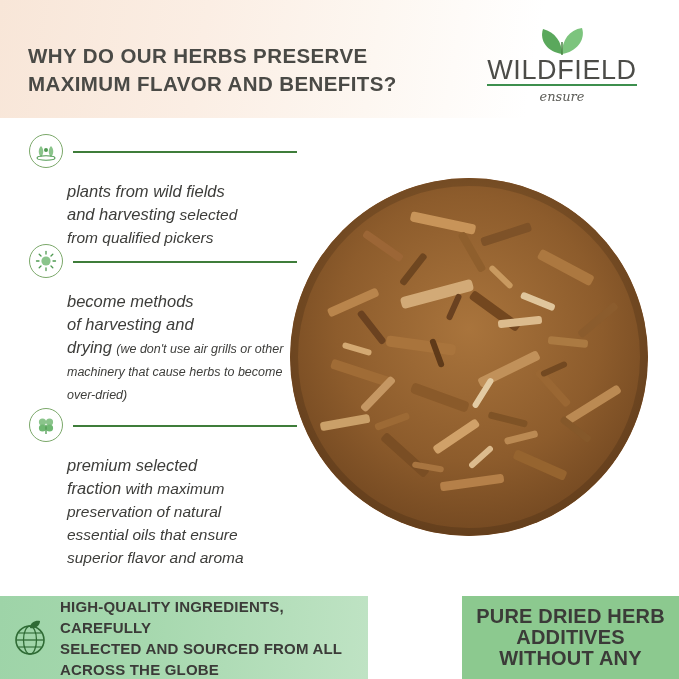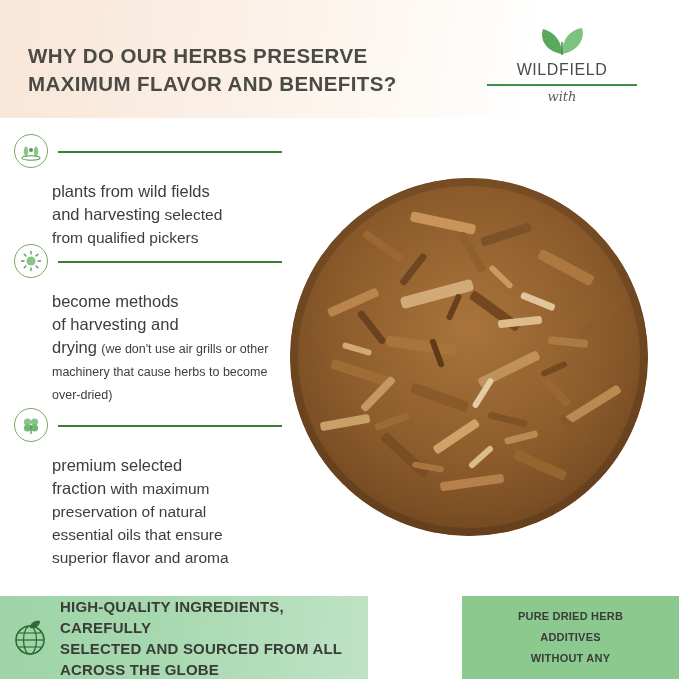--- a/index.html
+++ b/index.html
@@ -40,21 +40,21 @@
     right: 22px; top: 22px;
     width: 190px; height: 82px;
     text-align: center;
   }
   #logo-leaves {
     height: 34px;
     margin: 0 auto 2px auto;
     display: block;
   }
   #logo-name {
-    font-size: 16px;
+    font-size: 27px;
     letter-spacing: 0.6px;
     color: #4c4c48;
     font-weight: normal;
     line-height: 24px;
   }
   #logo-sub {
     font-family: "DejaVu Serif", serif;
     font-style: italic;
     font-size: 13px;
     color: #5c5c57;
@@ -62,22 +62,23 @@
   }
   #logo-rule {
     width: 150px; height: 1.5px;
     background: #3d8f4e;
     margin: 2px auto 3px auto;
   }
 
   
   .feature {
     position: absolute;
-    left: 14px;
+    left: 29px;
     width: 268px;
+    font-style: italic;
   }
   .feat-icon {
     width: 34px; height: 34px;
     border-radius: 50%;
     border: 1.5px solid #7ba86a;
     box-sizing: border-box;
     display: flex;
     align-items: center;
     justify-content: center;
     background: #ffffff;
@@ -146,21 +147,21 @@
     position: absolute;
     left: 462px; top: 596px;
     width: 217px; height: 83px;
     background: #8cc98f;
     display: flex;
     align-items: center;
     justify-content: center;
   }
   #banner-right-text {
     color: #3b3b38;
-    font-size: 11px;
+    font-size: 20px;
     font-weight: bold;
     line-height: 21px;
     letter-spacing: 0.2px;
     text-transform: uppercase;
     text-align: center;
   }
 </style>
 </head>
 <body>
 
@@ -171,21 +172,21 @@
   </div>
 
   <div id="logo">
     <svg id="logo-leaves" viewBox="0 0 90 34">
       <path d="M45 32 C45 20, 38 10, 26 7 C22 19, 31 30, 45 32 Z" fill="#5aa85c"></path>
       <path d="M45 32 C45 18, 52 8, 65 6 C69 18, 59 30, 45 32 Z" fill="#7cc47d"></path>
       <path d="M45 33 L45 20" stroke="#3f7d3a" stroke-width="1.4" fill="none"></path>
     </svg>
     <div id="logo-name">WILDFIELD</div>
     <div id="logo-rule"></div>
-    <div id="logo-sub">with</div>
+    <div id="logo-sub">ensure</div>
   </div>
 </div>
 
 <div class="feature" id="feature-1">
   <div class="feat-icon">
     <svg width="22" height="20" viewBox="0 0 22 20">
       <path d="M6 16 C3 13,3 8,6 5 C9 8,9 13,6 16 Z" fill="#8ac48b"></path>
       <path d="M16 16 C13 13,13 8,16 5 C19 8,19 13,16 16 Z" fill="#8ac48b"></path>
       <ellipse cx="11" cy="17" rx="9" ry="2.2" fill="none" stroke="#4f9a52" stroke-width="1.1"></ellipse>
       <circle cx="11" cy="9" r="2" fill="#4f9a52"></circle>

